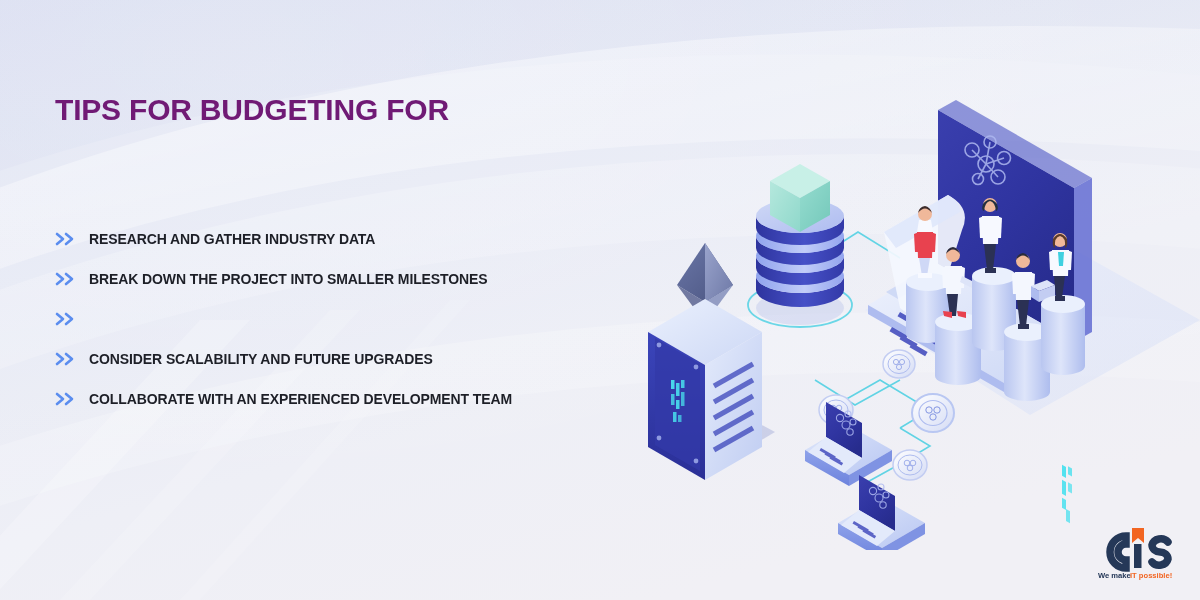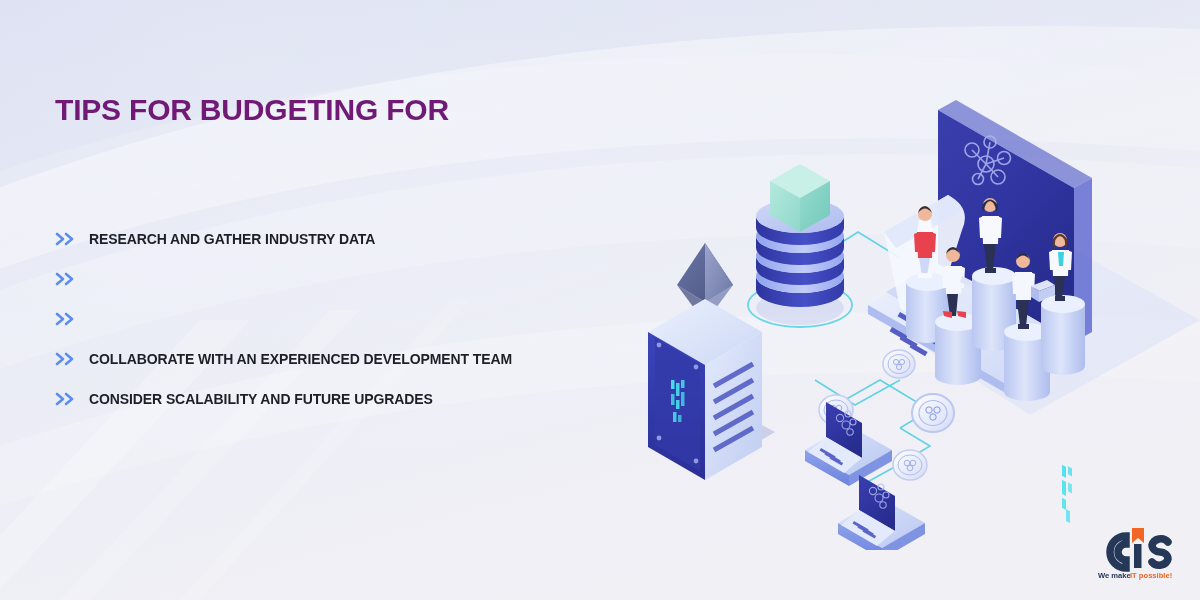--- a/index.html
+++ b/index.html
@@ -495,46 +495,47 @@
         </span>
         <span class="btext">RESEARCH AND GATHER INDUSTRY DATA</span>
       </li>
       <li class="bullet">
         <span class="chev">
           <svg width="22" height="14" viewBox="0 0 22 14">
               <path d="M2 2 L8 7 L2 12" fill="none" stroke="#5b8def" stroke-width="2.6" stroke-linecap="round" stroke-linejoin="round"></path>
               <path d="M11 2 L17 7 L11 12" fill="none" stroke="#5b8def" stroke-width="2.6" stroke-linecap="round" stroke-linejoin="round"></path>
             </svg>
         </span>
+        <span class="btext">BREAK DOWN THE PROJECT INTO SMALLER MILESTONES</span>
       </li>
       <li class="bullet">
         <span class="chev">
           <svg width="22" height="14" viewBox="0 0 22 14">
               <path d="M2 2 L8 7 L2 12" fill="none" stroke="#5b8def" stroke-width="2.6" stroke-linecap="round" stroke-linejoin="round"></path>
               <path d="M11 2 L17 7 L11 12" fill="none" stroke="#5b8def" stroke-width="2.6" stroke-linecap="round" stroke-linejoin="round"></path>
             </svg>
         </span>
       </li>
       <li class="bullet">
         <span class="chev">
           <svg width="22" height="14" viewBox="0 0 22 14">
               <path d="M2 2 L8 7 L2 12" fill="none" stroke="#5b8def" stroke-width="2.6" stroke-linecap="round" stroke-linejoin="round"></path>
               <path d="M11 2 L17 7 L11 12" fill="none" stroke="#5b8def" stroke-width="2.6" stroke-linecap="round" stroke-linejoin="round"></path>
             </svg>
         </span>
-        <span class="btext">COLLABORATE WITH AN EXPERIENCED DEVELOPMENT TEAM</span>
+        <span class="btext">CONSIDER SCALABILITY AND FUTURE UPGRADES</span>
       </li>
       <li class="bullet">
         <span class="chev">
           <svg width="22" height="14" viewBox="0 0 22 14">
               <path d="M2 2 L8 7 L2 12" fill="none" stroke="#5b8def" stroke-width="2.6" stroke-linecap="round" stroke-linejoin="round"></path>
               <path d="M11 2 L17 7 L11 12" fill="none" stroke="#5b8def" stroke-width="2.6" stroke-linecap="round" stroke-linejoin="round"></path>
             </svg>
         </span>
-        <span class="btext">CONSIDER SCALABILITY AND FUTURE UPGRADES</span>
+        <span class="btext">COLLABORATE WITH AN EXPERIENCED DEVELOPMENT TEAM</span>
       </li>
     </ul>
   </div>
 
   <div class="logo">
     <svg width="86" height="56" viewBox="0 0 86 56">
 
       <path d="M 30,10 A 16,16 0 1 0 30,42 L 30,34 A 8,8 0 1 1 30,18 Z" fill="none" stroke="#253858" stroke-width="7.5" stroke-linecap="butt"></path>
 
       <rect x="38" y="18" width="7.5" height="24" fill="#253858"></rect>

